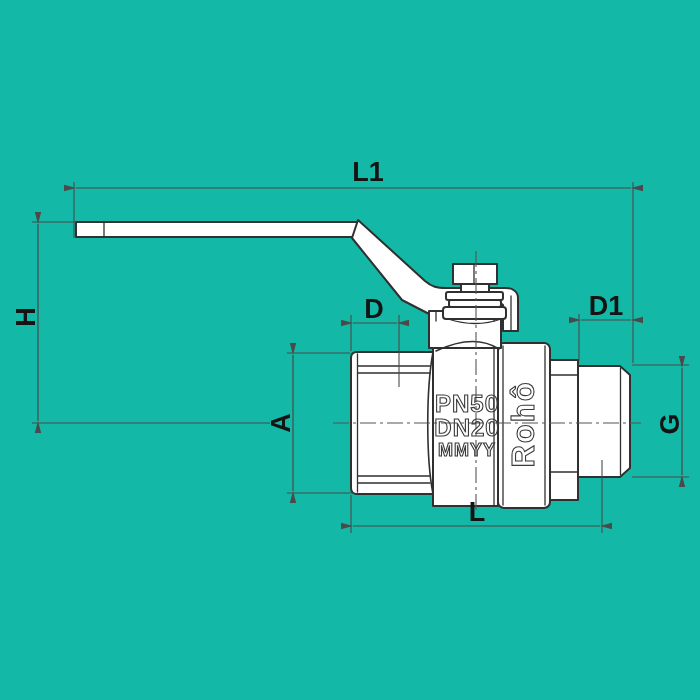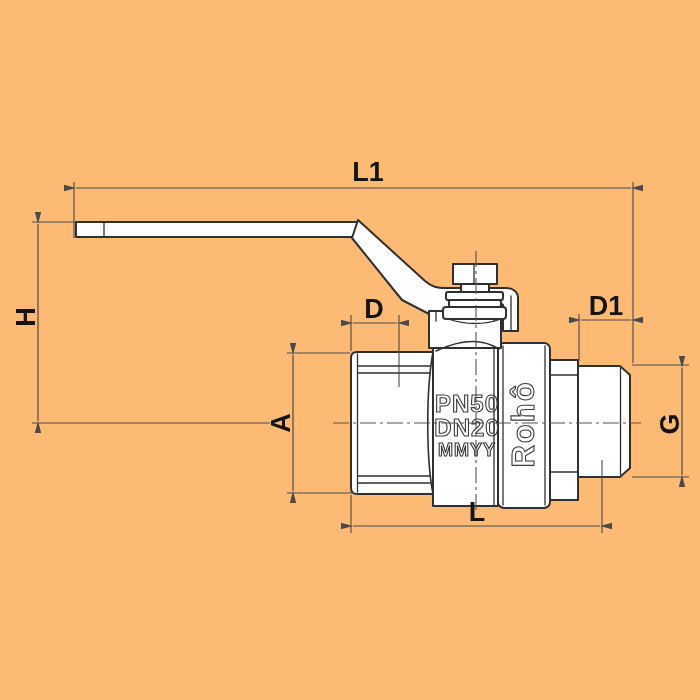--- a/index.html
+++ b/index.html
@@ -1,16 +1,16 @@
 <!DOCTYPE html>
 <html><head>
 <meta charset="utf-8">
 <style>
   html,body{margin:0;padding:0;background:#fff;}
-  .stage{width:700px;height:700px;background:#fdba74;position:relative;font-family:"Liberation Sans",sans-serif;}
+  .stage{width:700px;height:700px;background:#14b8a6;position:relative;font-family:"Liberation Sans",sans-serif;}
   svg{display:block;}
   .part{fill:none;stroke:#303030;stroke-width:2;stroke-linejoin:round;stroke-linecap:round;}
   .part-fill{fill:#ffffff;}
   .thin{stroke-width:1.3;}
   .med{stroke-width:1.6;}
   .dim{stroke:#4a4a4a;stroke-width:1.2;fill:none;}
   .ext{stroke:#4a4a4a;stroke-width:1.1;fill:none;}
   .cline{stroke:#555555;stroke-width:1.1;fill:none;stroke-dasharray:16 4 3 4;}
   .dim-label{font-family:"Liberation Sans",sans-serif;font-weight:bold;font-size:27px;fill:#141414;stroke:none;}
   .engraved{font-family:"Liberation Sans",sans-serif;font-weight:bold;fill:none;stroke:#3a3a3a;stroke-width:1.1;letter-spacing:1px;}

